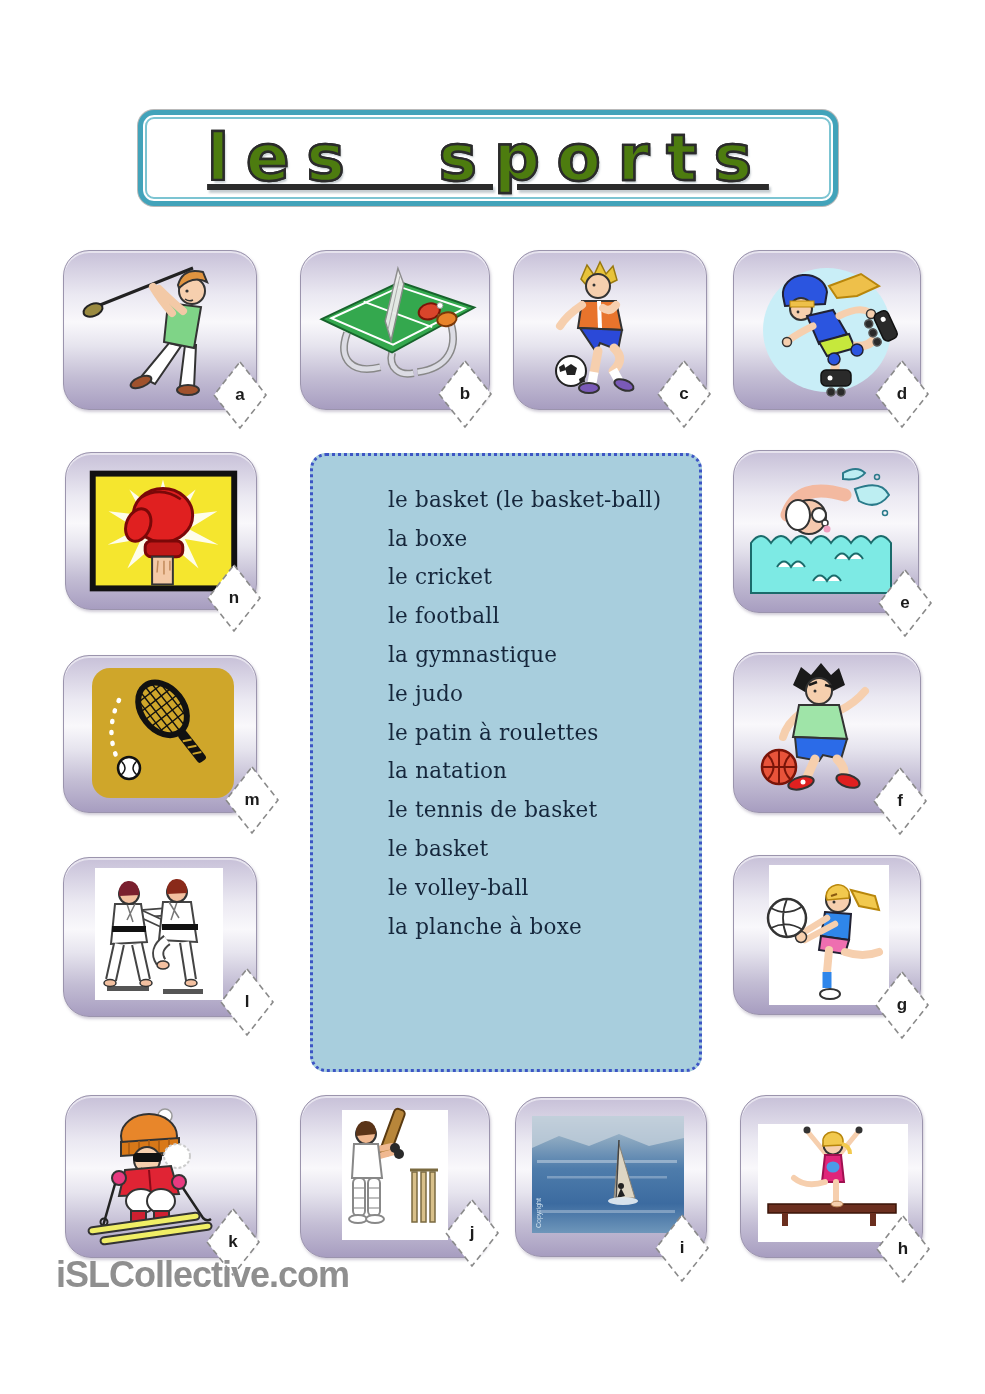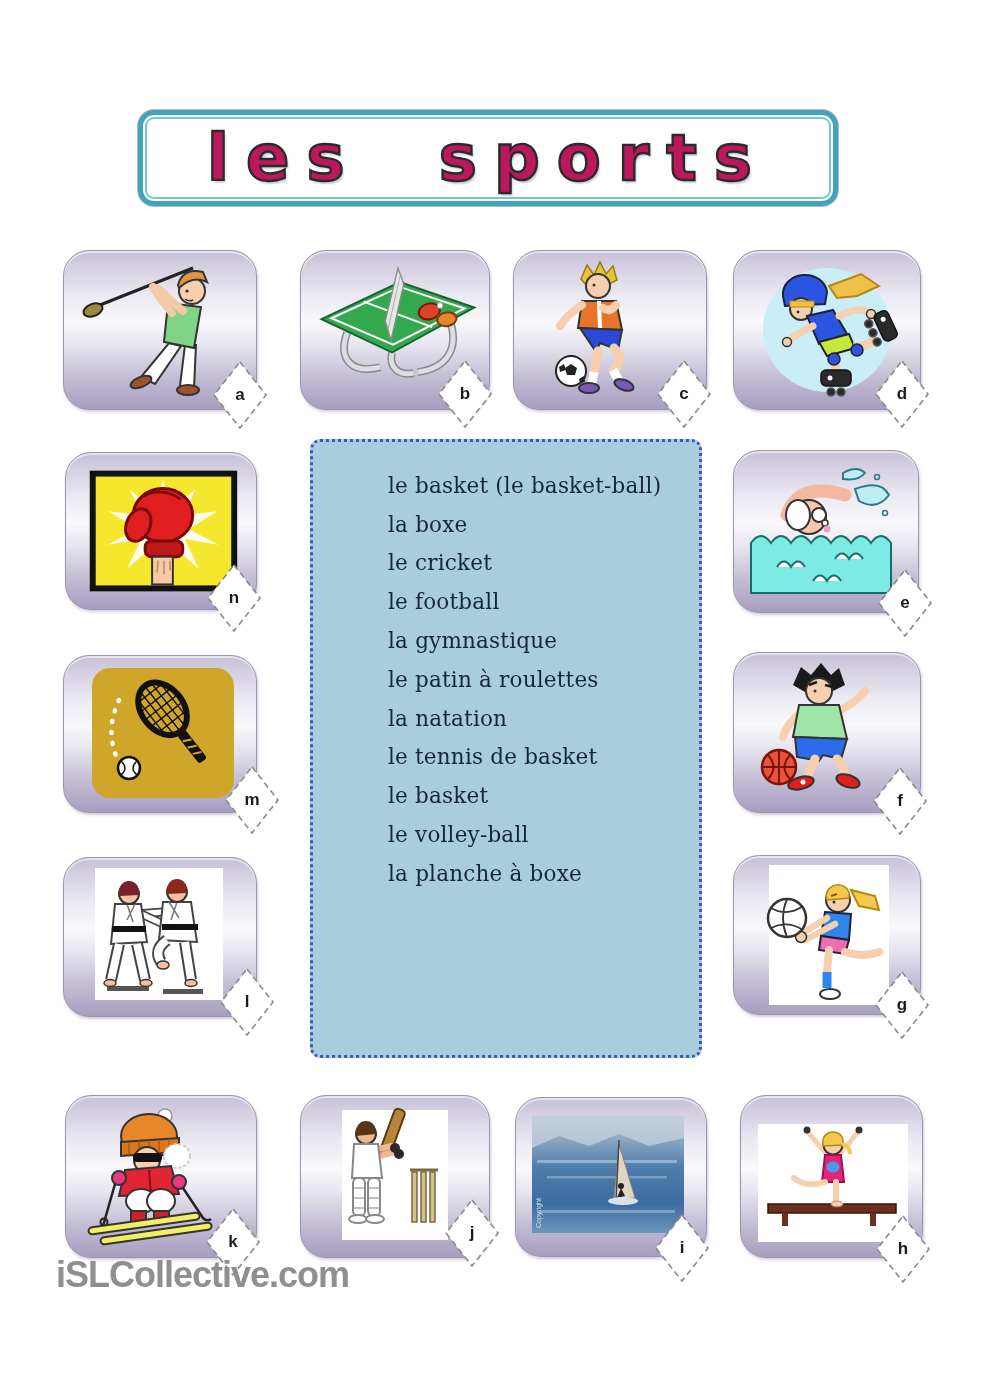--- a/index.html
+++ b/index.html
@@ -5,41 +5,41 @@
   html,body{margin:0;padding:0;background:#ffffff;}
   .page{position:relative;width:985px;height:1394px;background:#ffffff;overflow:hidden;
         font-family:"Liberation Sans",sans-serif;}
 
   
   .title-box{position:absolute;left:138px;top:110px;width:700px;height:96px;
     background:#ffffff;border:5px solid #42a3ba;border-radius:16px;box-sizing:border-box;
     box-shadow:0 0 0 1px #b9b9b9, inset 0 0 0 2px #ffffff, inset 0 0 0 4px #7cc4d2;
     display:flex;align-items:center;justify-content:center;}
   .title-text{font-family:"DejaVu Sans",sans-serif;font-weight:700;font-size:64px;
-    letter-spacing:17px;word-spacing:38px;color:#be185d;
+    letter-spacing:17px;word-spacing:38px;color:#4d7c0f;
     -webkit-text-stroke:2.4px #2b2b2b;
-    text-shadow:2px 3px 2px rgba(90,110,120,.35);}
+    text-shadow:2px 3px 2px rgba(90,110,120,.35);text-decoration:underline;}
 
   
   .card{position:absolute;border:1px solid #9b94ad;border-radius:26px;box-sizing:border-box;
     background:linear-gradient(180deg,#c7c0d8 0%,#ebe9f2 28%,#f9f8fb 45%,#e6e4ee 60%,
                #c3bdd4 80%,#a79dc0 100%);
     box-shadow:inset 0 2px 0 rgba(255,255,255,.55), 1px 2px 3px rgba(120,110,140,.35);
     display:flex;align-items:center;justify-content:center;z-index:10;}
   .card svg{display:block;}
 
   
   .dia{position:absolute;width:56px;height:70px;z-index:20;}
   .dia svg{position:absolute;left:0;top:0;}
   .dletter{position:absolute;left:0;top:0;width:56px;height:70px;display:flex;
     align-items:center;justify-content:center;font-weight:700;font-size:17px;color:#1c1c1c;}
 
   
-  .word-box{position:absolute;left:310px;top:439px;width:392px;height:619px;box-sizing:border-box;
-    background:#a8cedd;border:3px dotted #3c55c5;border-radius:10px;z-index:15;
+  .word-box{position:absolute;left:310px;top:453px;width:392px;height:619px;box-sizing:border-box;
+    background:#a8cedd;border:3px dotted #3c55c5;border-radius:16px;z-index:15;
     padding:24px 16px 0 75px;display:flex;flex-direction:column;}
   .word{height:38.8px;display:flex;align-items:center;
     font-family:"DejaVu Serif",serif;font-size:21.5px;color:#15263b;letter-spacing:.2px;}
 
   
   .watermark{position:absolute;left:56px;top:1254px;z-index:30;
     font-family:"Liberation Sans",sans-serif;font-weight:700;font-size:36px;color:#8f8f8f;
     letter-spacing:-1px;text-shadow:0 1px 0 rgba(255,255,255,.6);}
 </style>
 </head>
@@ -400,20 +400,21 @@
       <ellipse cx="95" cy="104" rx="6" ry="2.8" fill="#f6cfae" stroke="#c08a5a" stroke-width="1"></ellipse>
     </svg>
   </div>
 
   <div class="word-box">
     <div class="word">le basket (le basket-ball)</div>
     <div class="word">la boxe</div>
     <div class="word">le cricket</div>
     <div class="word">le football</div>
     <div class="word">la gymnastique</div>
+    <div class="word">le judo</div>
     <div class="word">le patin à roulettes</div>
     <div class="word">la natation</div>
     <div class="word">le tennis de basket</div>
     <div class="word">le basket</div>
     <div class="word">le volley-ball</div>
     <div class="word">la planche à boxe</div>
   </div>
 
   <div class="dia" style="left:212px;top:360px">
     <svg width="56" height="70">

